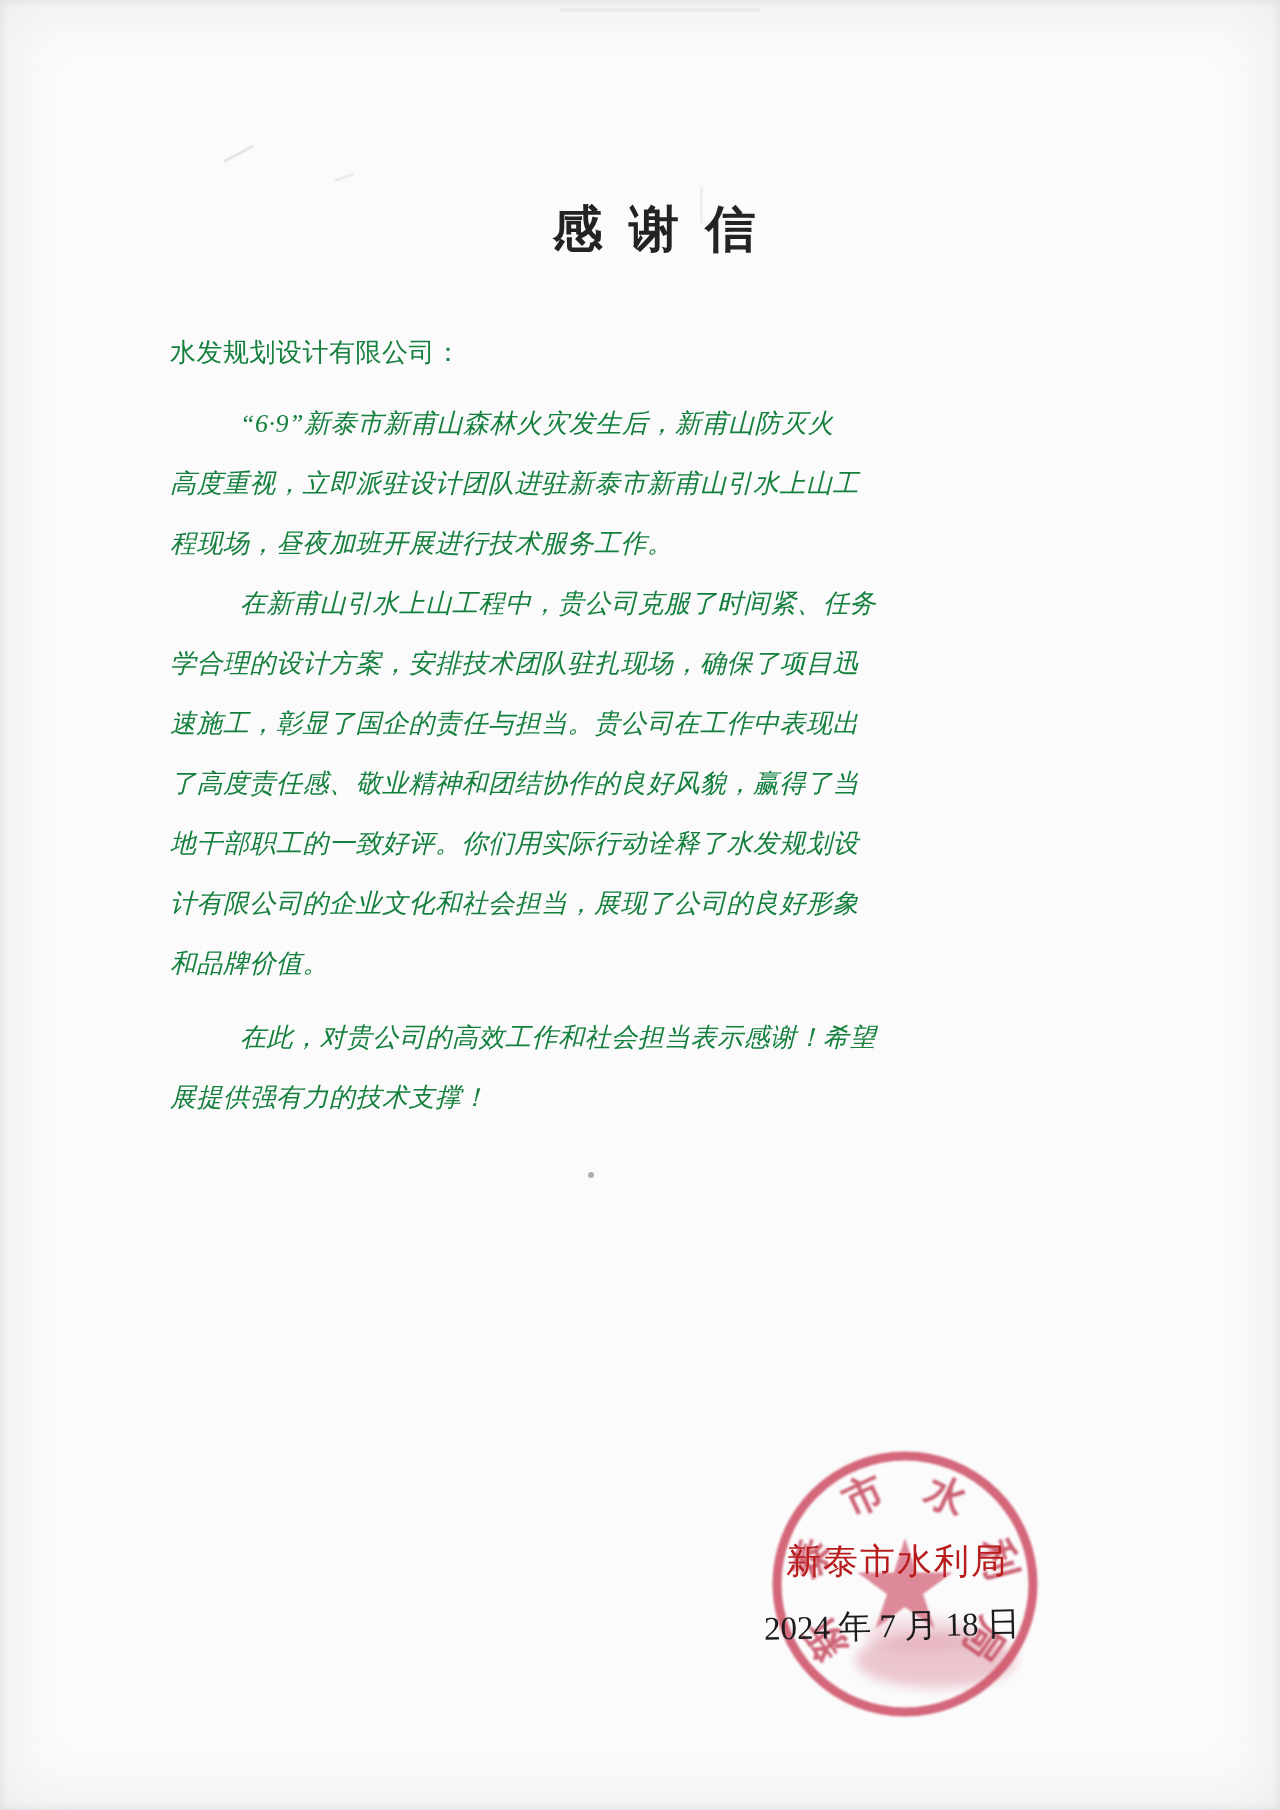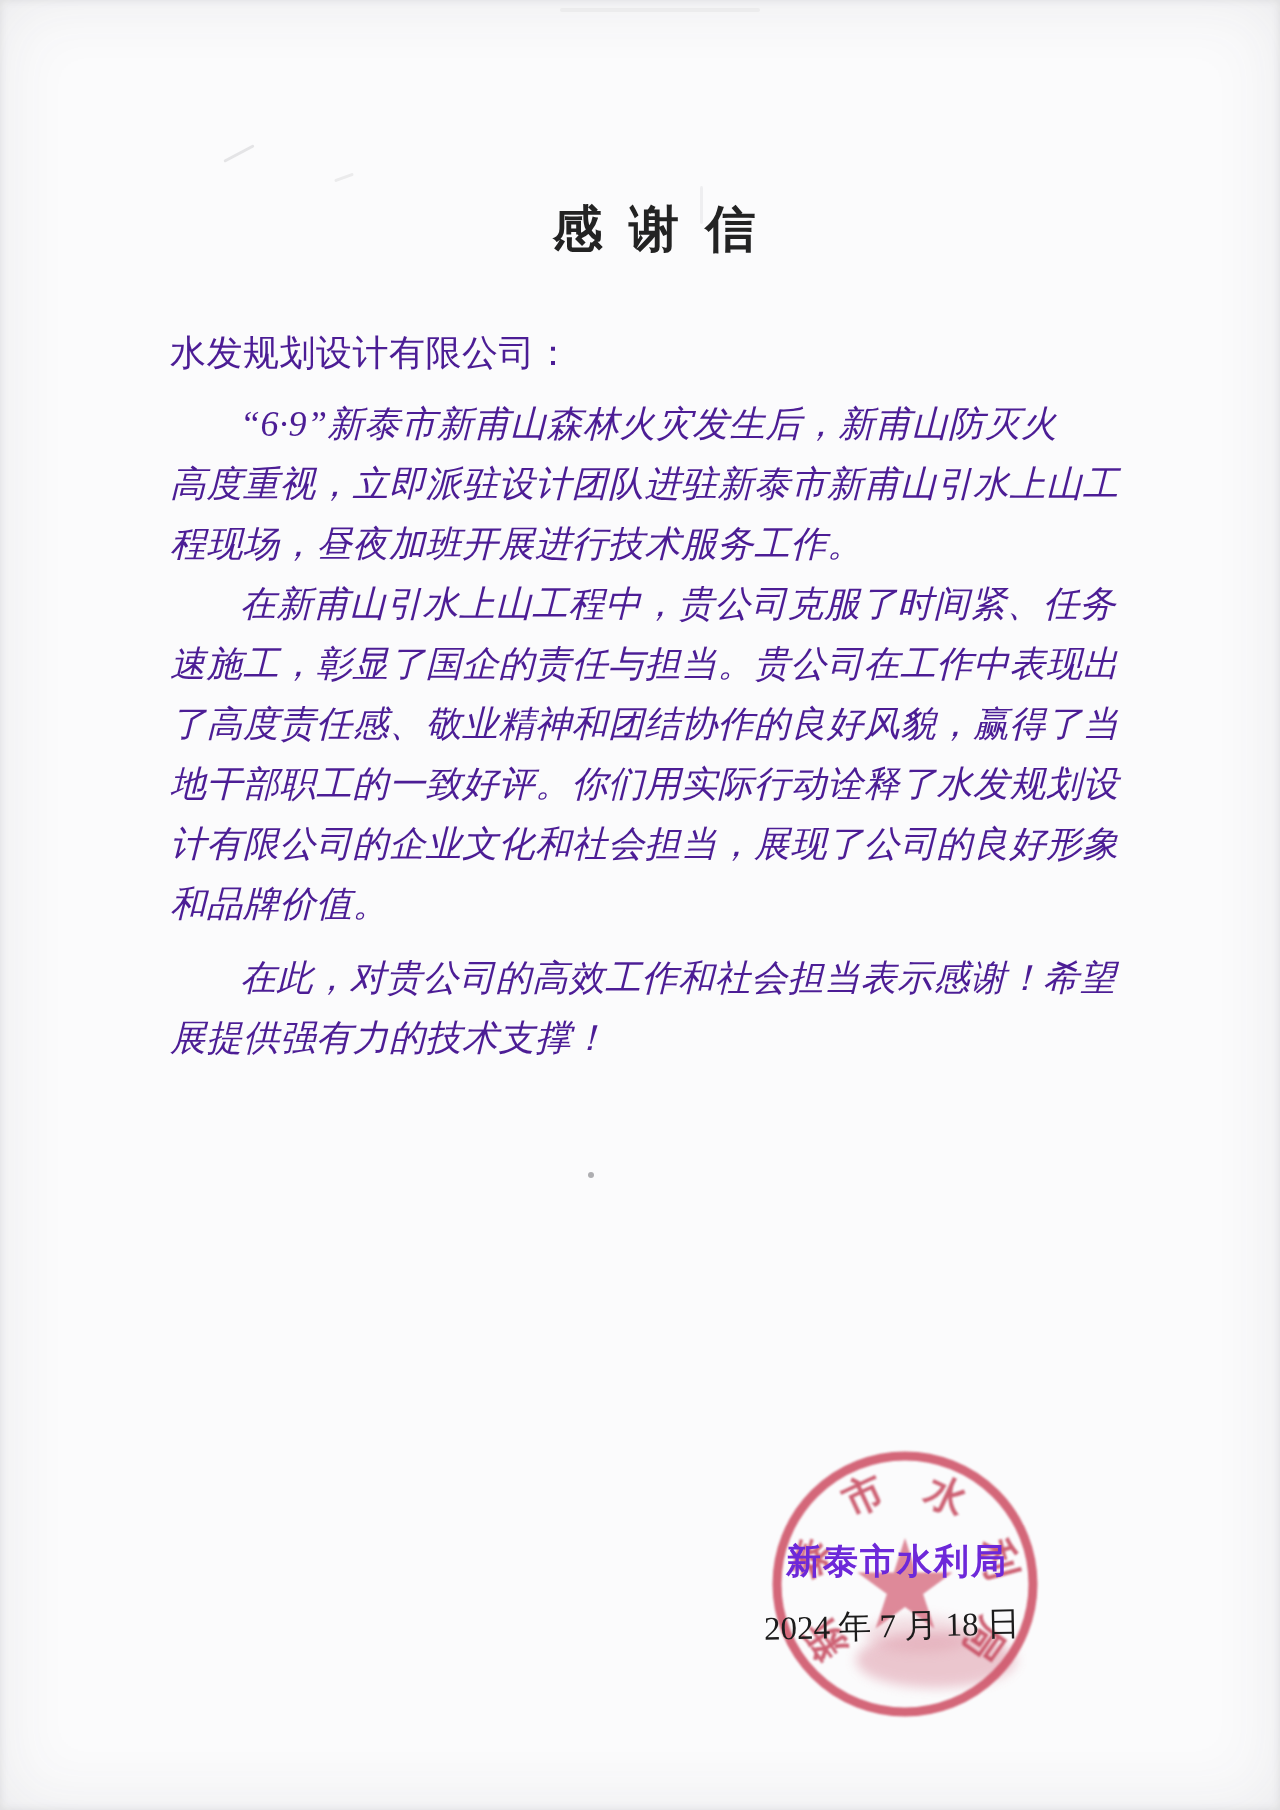--- a/index.html
+++ b/index.html
@@ -12,30 +12,30 @@
     box-shadow:inset 0 0 70px rgba(70,72,82,.09), inset 0 0 8px rgba(70,72,82,.12);
     overflow:hidden;
   }
   .title{
     position:absolute;top:196px;left:14px;width:1280px;margin:0;
     text-align:center;font-size:50px;font-weight:bold;color:#232323;
     word-spacing:14px;
   }
   .textblock{
     position:absolute;left:170px;top:322px;width:880px;
-    font-size:36px;color:#4c1d95;
+    font-size:26px;color:#15803d;
   }
   .line{height:60px;line-height:60px;white-space:nowrap;letter-spacing:.5px;}
   .salutation{height:62px;line-height:62px;margin-bottom:10px;}
   .para{margin:0;font-style:italic;}
   .para-3{margin-top:14px;}
   .indent{padding-left:70px;}
   .signature{
     position:absolute;left:786px;top:1538px;z-index:3;
-    font-size:35px;letter-spacing:2px;color:#6d28d9;white-space:nowrap;font-weight:bold;
+    font-size:35px;letter-spacing:2px;color:#b91c1c;white-space:nowrap;
   }
   .date{
     position:absolute;left:764px;top:1604px;z-index:3;
     font-size:33px;color:#1c1c1c;white-space:nowrap;
     transform:rotate(-1.2deg);
   }
   .stamp{position:absolute;left:770px;top:1438px;z-index:2;}
   .stamp text{font-family:"Liberation Serif","DejaVu Serif",serif;}
   
   .artifact{position:absolute;background:rgba(110,112,118,.16);border-radius:2px;z-index:1;}
@@ -62,20 +62,21 @@
     <div class="line salutation">水发规划设计有限公司：</div>
 
     <div class="para">
       <div class="line indent">“6·9”新泰市新甫山森林火灾发生后，新甫山防灭火</div>
       <div class="line">高度重视，立即派驻设计团队进驻新泰市新甫山引水上山工</div>
       <div class="line">程现场，昼夜加班开展进行技术服务工作。</div>
     </div>
 
     <div class="para">
       <div class="line indent">在新甫山引水上山工程中，贵公司克服了时间紧、任务</div>
+      <div class="line">学合理的设计方案，安排技术团队驻扎现场，确保了项目迅</div>
       <div class="line">速施工，彰显了国企的责任与担当。贵公司在工作中表现出</div>
       <div class="line">了高度责任感、敬业精神和团结协作的良好风貌，赢得了当</div>
       <div class="line">地干部职工的一致好评。你们用实际行动诠释了水发规划设</div>
       <div class="line">计有限公司的企业文化和社会担当，展现了公司的良好形象</div>
       <div class="line">和品牌价值。</div>
     </div>
 
     <div class="para para-3">
       <div class="line indent">在此，对贵公司的高效工作和社会担当表示感谢！希望</div>
       <div class="line">展提供强有力的技术支撑！</div>

